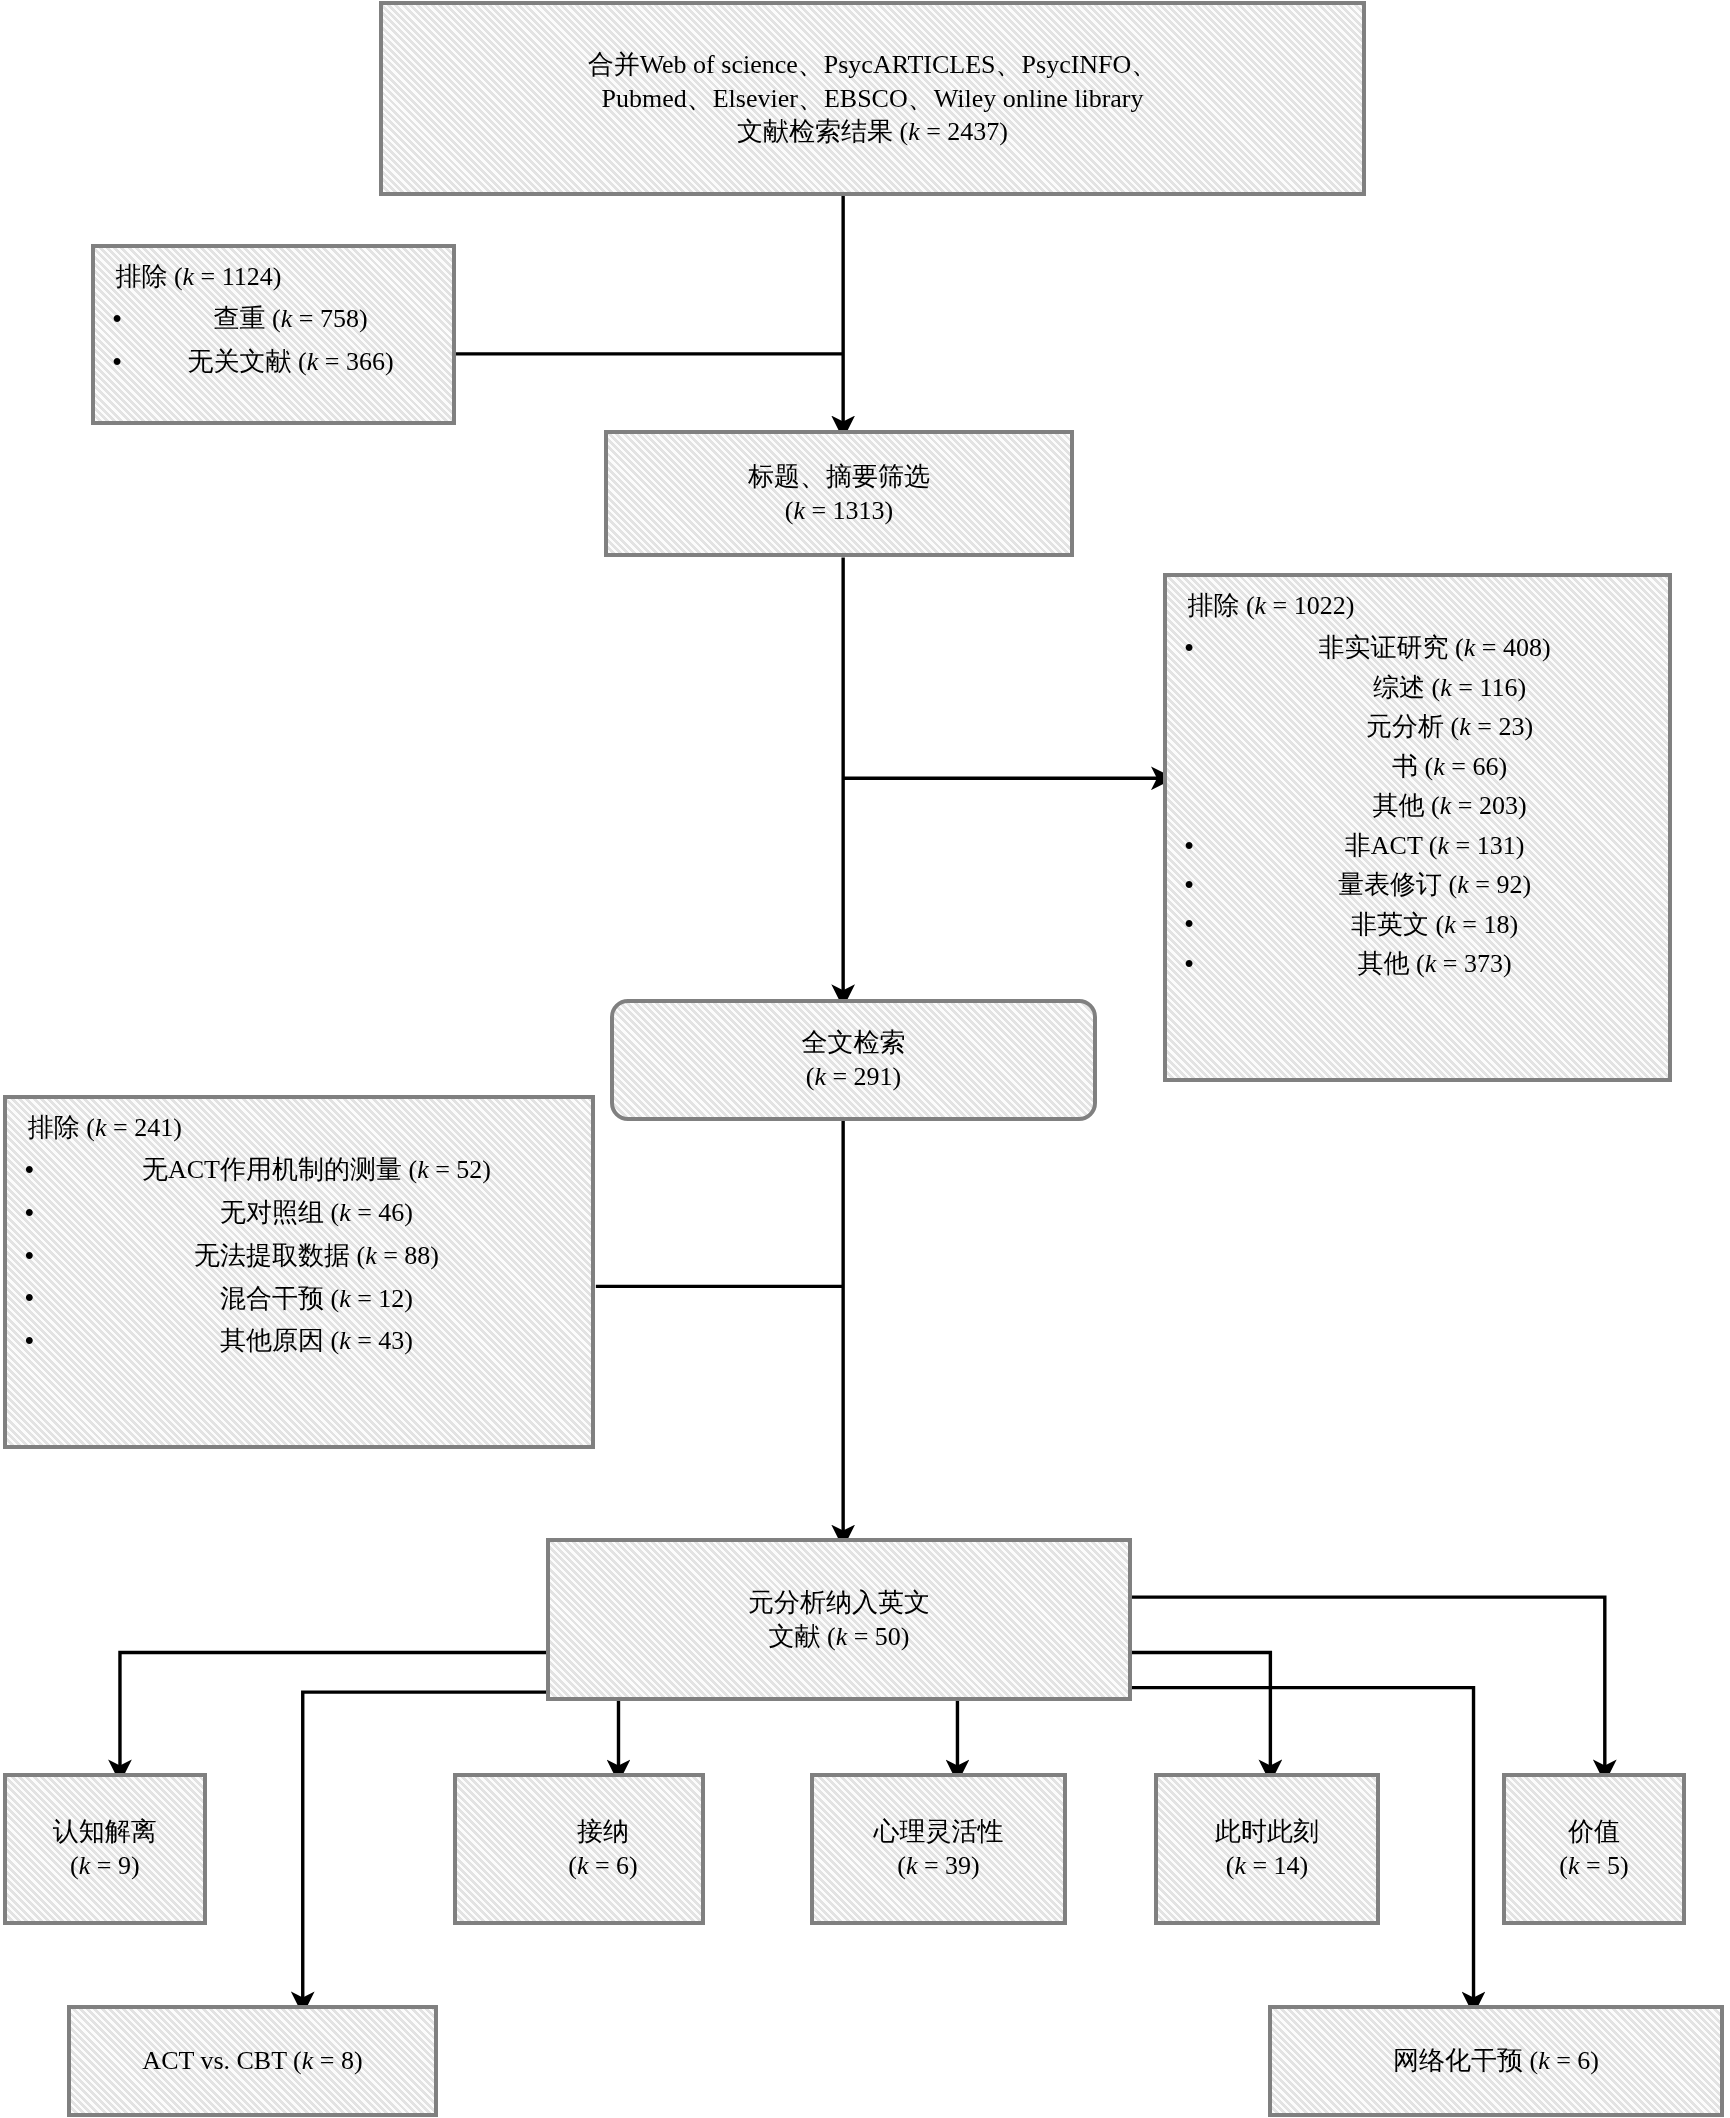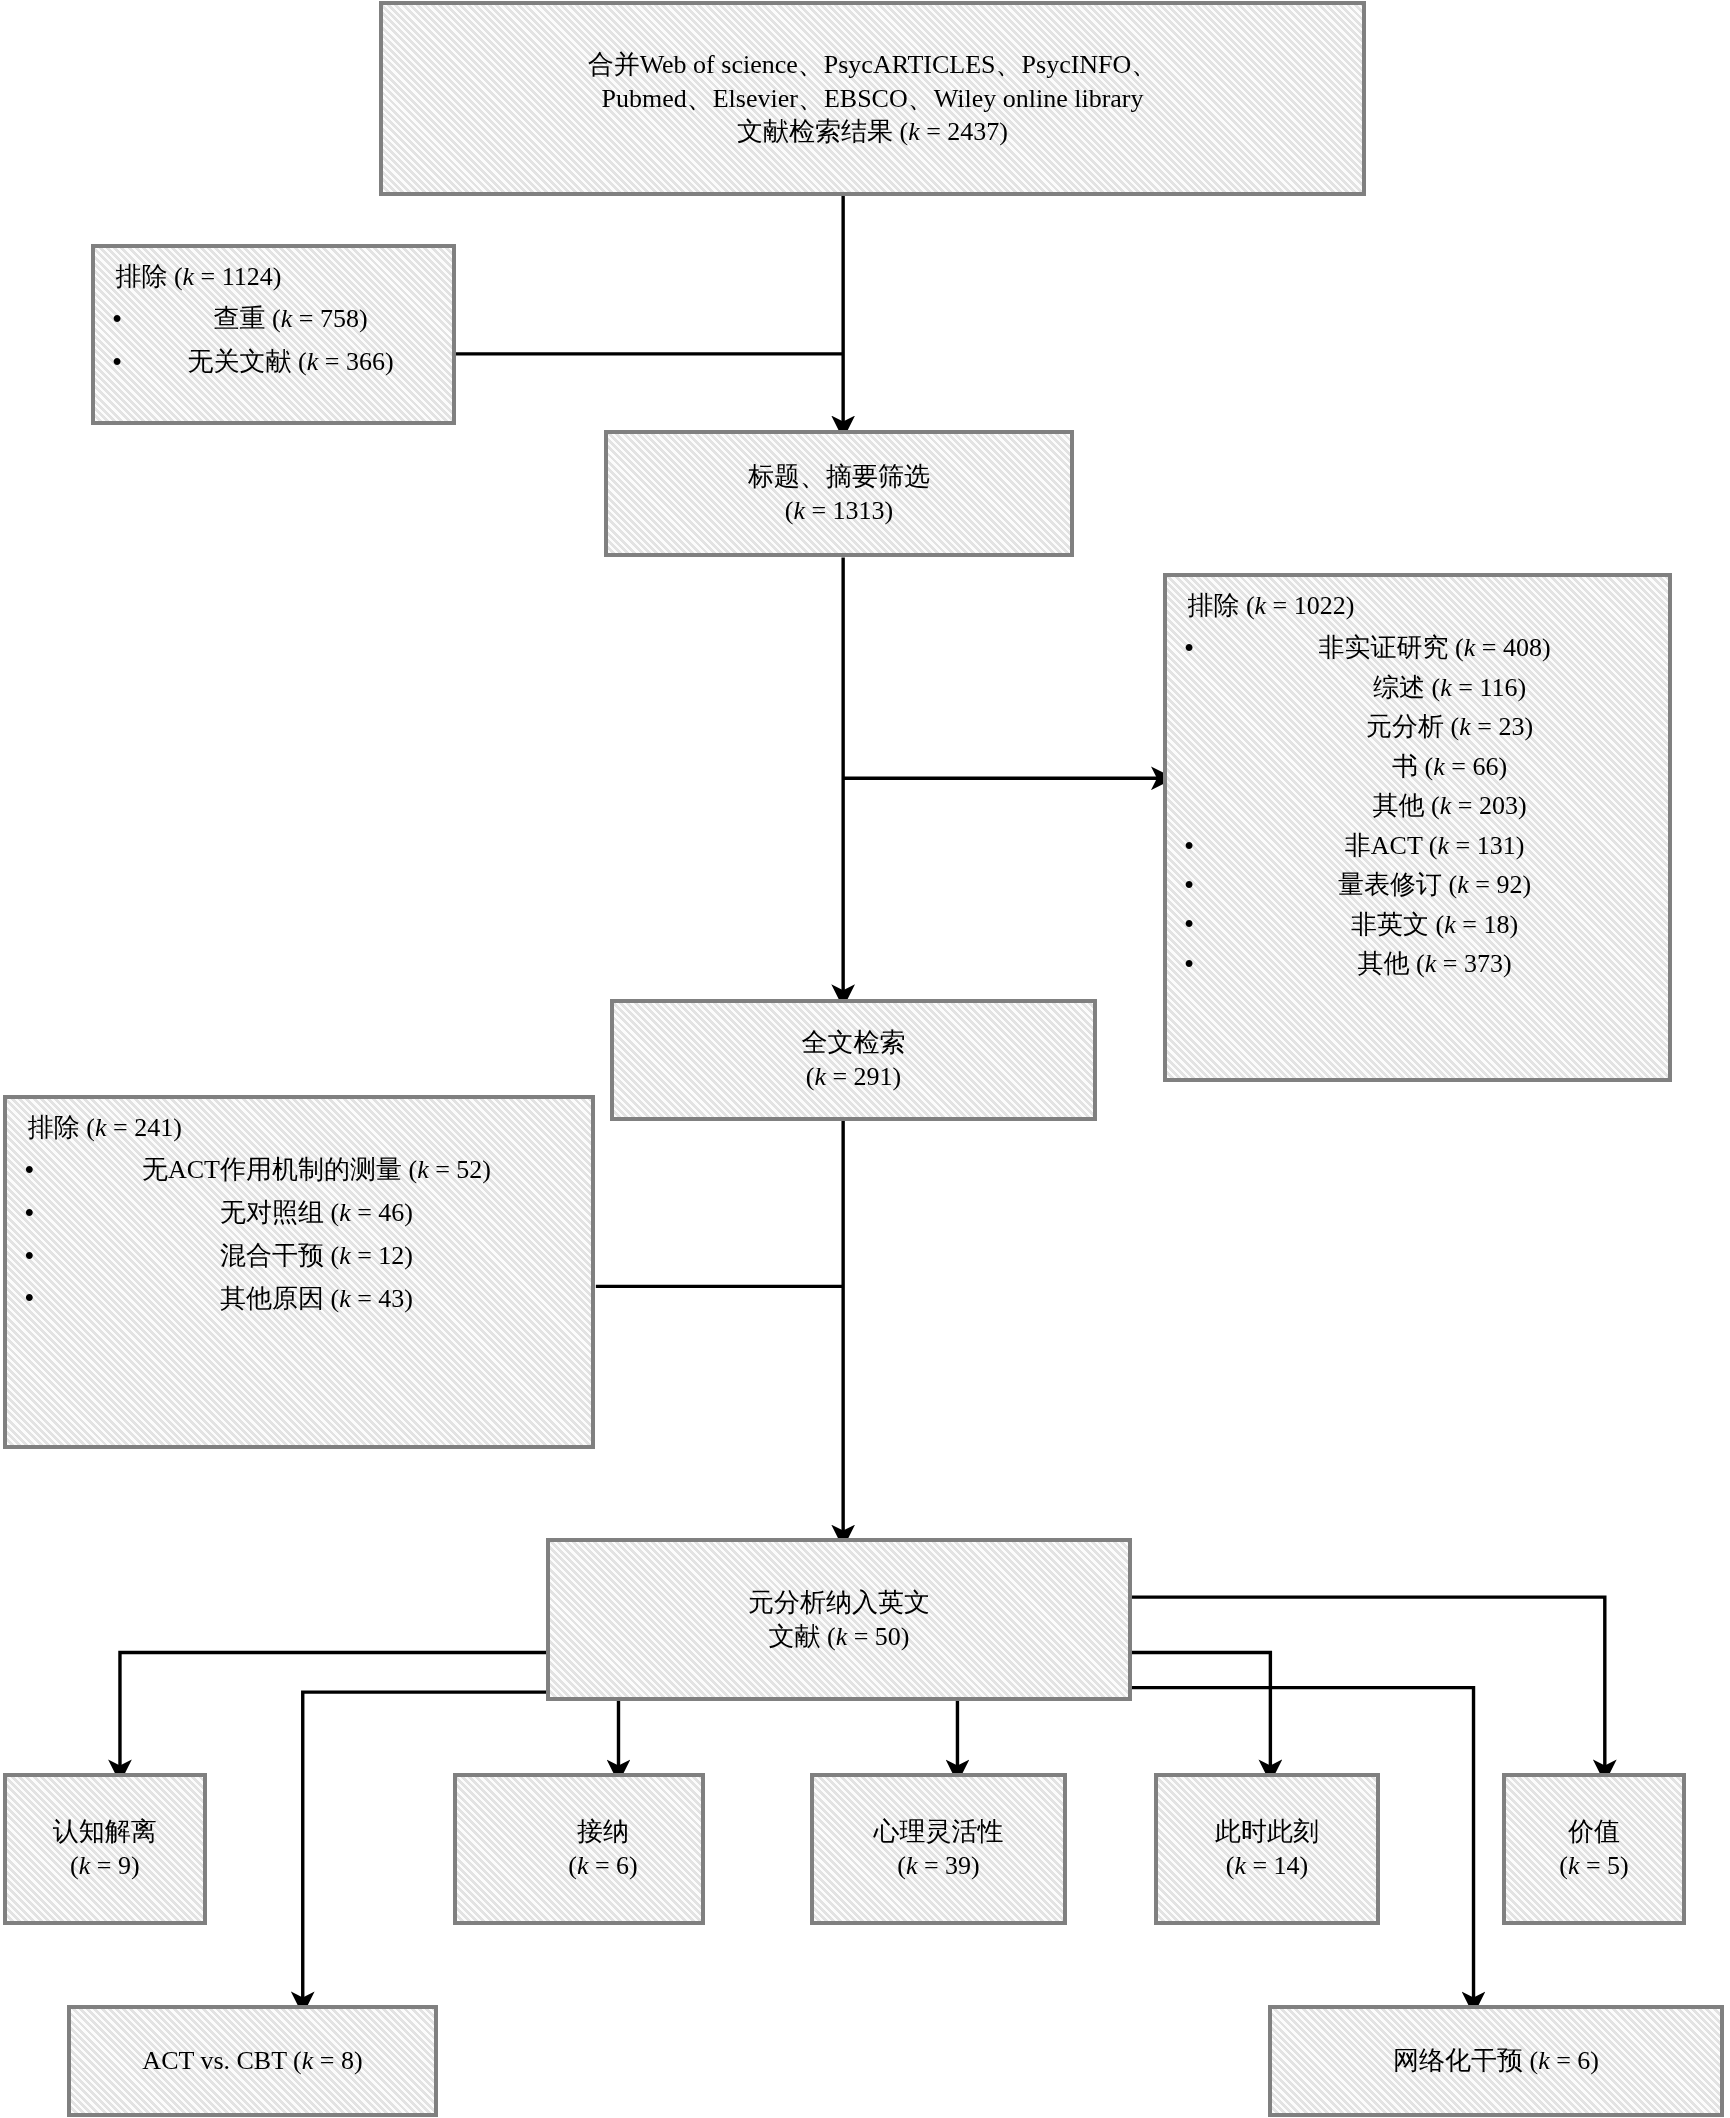--- a/index.html
+++ b/index.html
@@ -145,30 +145,31 @@
       <li class="tight nobullet"><span>元分析 (</span><span class="k">k</span><span> = 23)</span></li>
       <li class="tight nobullet"><span>书 (</span><span class="k">k</span><span> = 66)</span></li>
       <li class="tight nobullet"><span>其他 (</span><span class="k">k</span><span> = 203)</span></li>
       <li class="tight"><span>非ACT (</span><span class="k">k</span><span> = 131)</span></li>
       <li class="tight"><span>量表修订 (</span><span class="k">k</span><span> = 92)</span></li>
       <li class="tight"><span>非英文 (</span><span class="k">k</span><span> = 18)</span></li>
       <li class="tight"><span>其他 (</span><span class="k">k</span><span> = 373)</span></li>
     </ul>
   </div>
 
-  <div class="node center" style="left:610px; top:999px; width:487px; height:122px;">
+  <div class="node center" style="left:610px; top:999px; width:487px; height:122px;border-radius:18px;">
     <div class="line">全文检索</div>
     <div class="line"><span>(</span><span class="k">k</span><span> = 291)</span></div>
   </div>
 
   <div class="node listbox" style="left:3.4px; top:1095px; width:592px; height:354px;">
     <div class="line head"><span>排除 (</span><span class="k">k</span><span> = 241)</span></div>
     <ul class="bullets">
       <li><span>无ACT作用机制的测量 (</span><span class="k">k</span><span> = 52)</span></li>
       <li><span>无对照组 (</span><span class="k">k</span><span> = 46)</span></li>
+      <li><span>无法提取数据 (</span><span class="k">k</span><span> = 88)</span></li>
       <li><span>混合干预 (</span><span class="k">k</span><span> = 12)</span></li>
       <li><span>其他原因 (</span><span class="k">k</span><span> = 43)</span></li>
     </ul>
   </div>
 
   <div class="node center" style="left:546px; top:1538px; width:586px; height:163px;">
     <div class="line">元分析纳入英文</div>
     <div class="line"><span>文献 (</span><span class="k">k</span><span> = 50)</span></div>
   </div>
 

